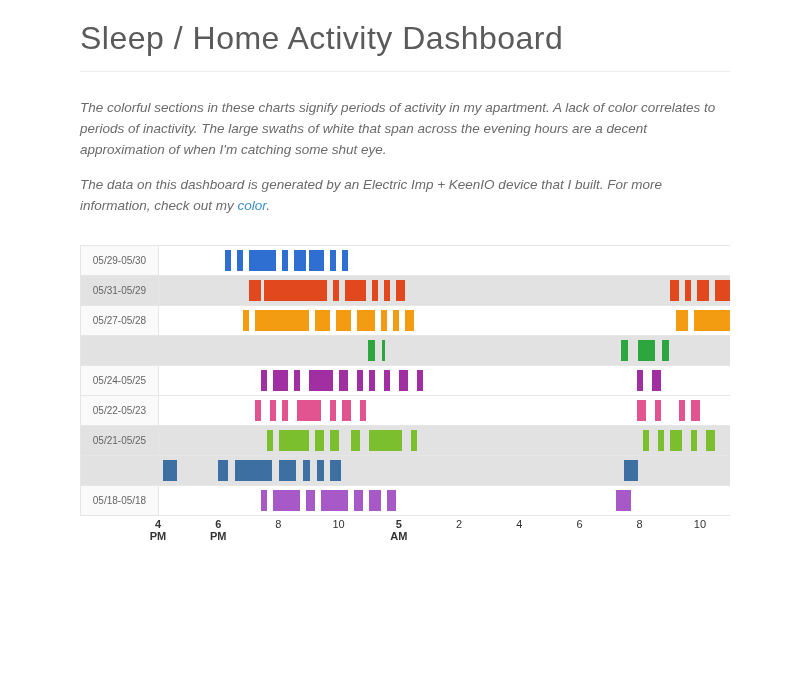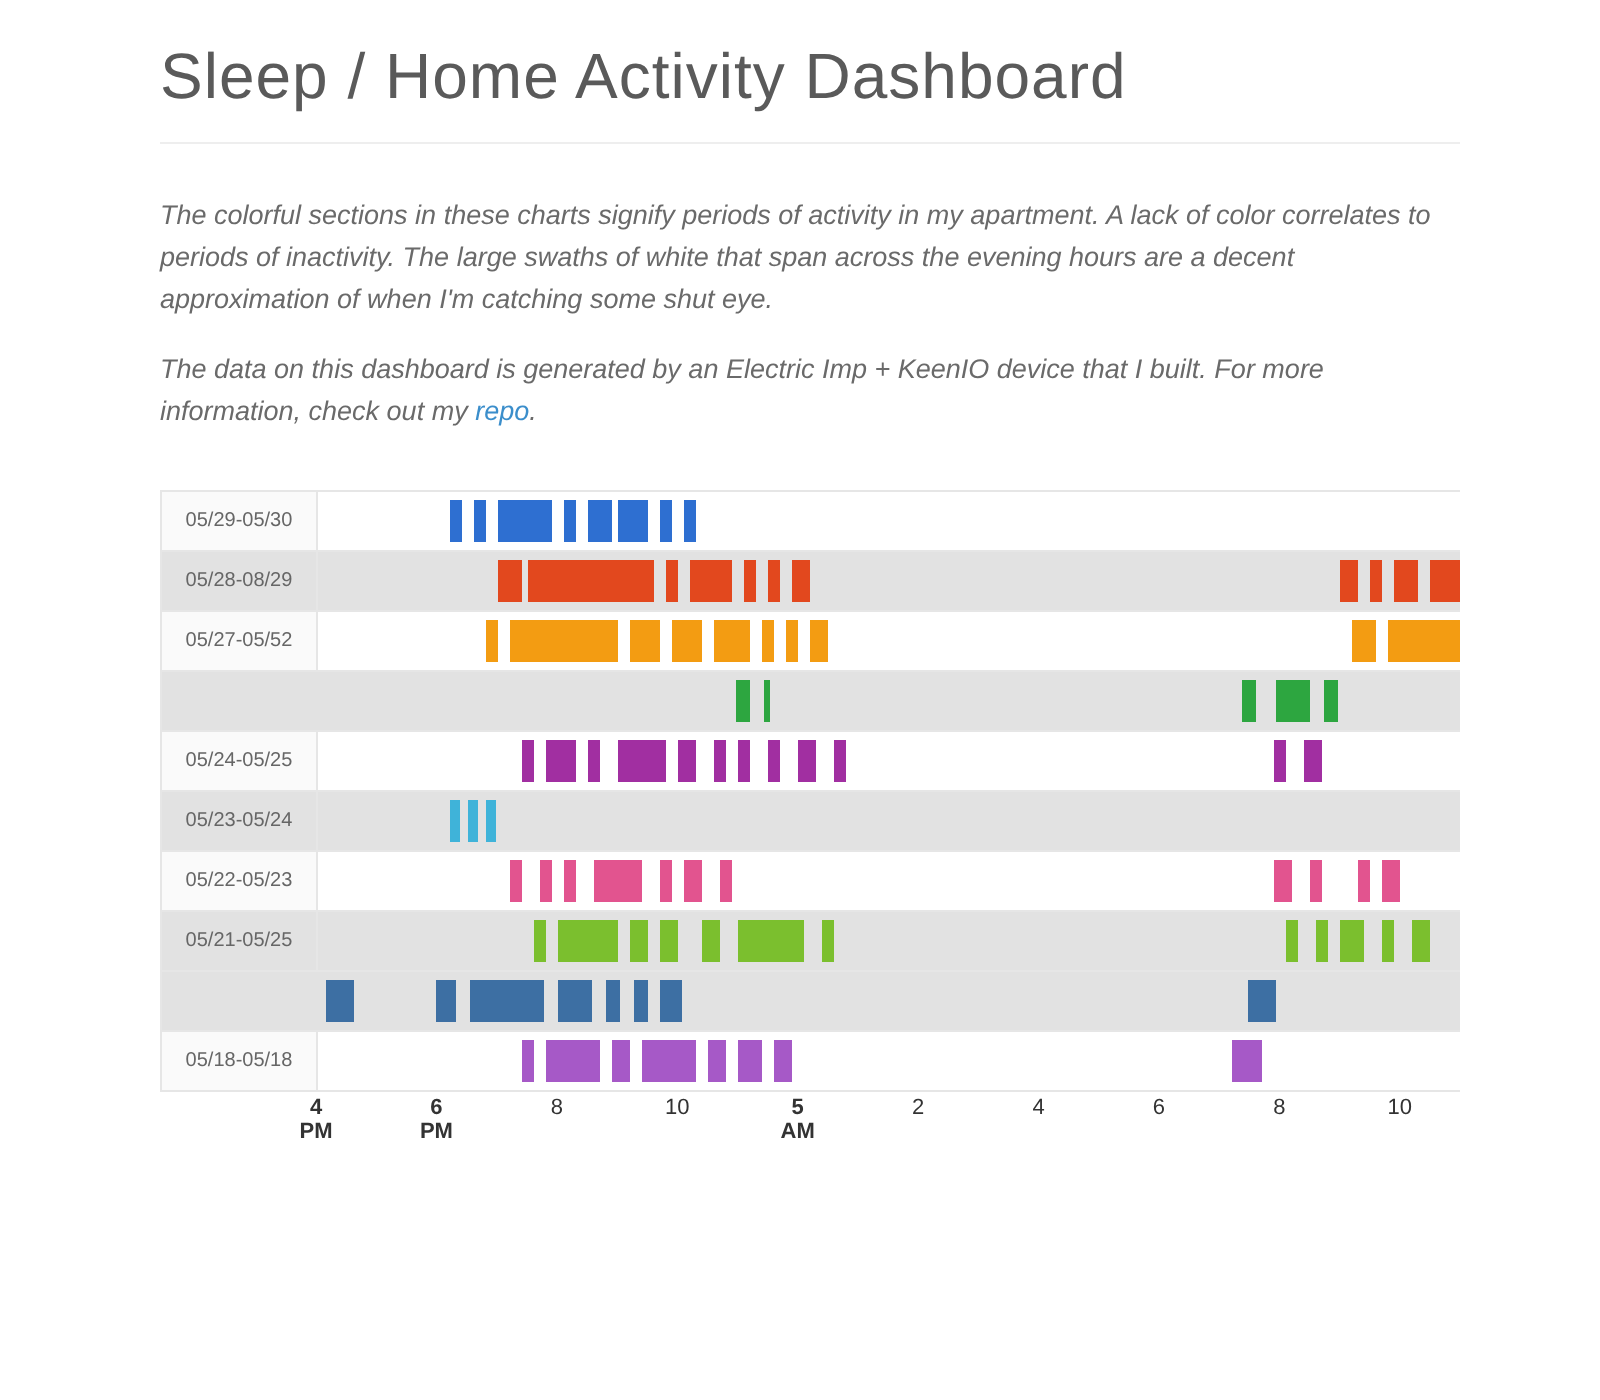--- a/index.html
+++ b/index.html
@@ -78,55 +78,55 @@
   }
   .tick.bold { font-weight: 700; }
 </style>
 </head>
 <body>
 
 <h1>Sleep / Home Activity Dashboard</h1>
 
 <p class="intro">The colorful sections in these charts signify periods of activity in my apartment. A lack of color correlates to periods of inactivity. The large swaths of white that span across the evening hours are a decent approximation of when I'm catching some shut eye.</p>
 <p class="intro">
-  <span>The data on this dashboard is generated by an Electric Imp + KeenIO device that I built. For more information, check out my </span><a href="#">repo</a><span>.</span>
+  <span>The data on this dashboard is generated by an Electric Imp + KeenIO device that I built. For more information, check out my </span><a href="#">color</a><span>.</span>
 </p>
 
 <div class="chart" id="chart">
     <div class="row">
       <div class="rowlabel">05/29-05/30</div>
       <div class="track">
         <div class="seg" style="left: 11.5789%; width: 1.05263%; background: rgb(46, 111, 209);"></div>
         <div class="seg" style="left: 13.6842%; width: 1.05263%; background: rgb(46, 111, 209);"></div>
         <div class="seg" style="left: 15.7895%; width: 4.73684%; background: rgb(46, 111, 209);"></div>
         <div class="seg" style="left: 21.5789%; width: 1.05263%; background: rgb(46, 111, 209);"></div>
         <div class="seg" style="left: 23.6842%; width: 2.10526%; background: rgb(46, 111, 209);"></div>
         <div class="seg" style="left: 26.3158%; width: 2.63158%; background: rgb(46, 111, 209);"></div>
         <div class="seg" style="left: 30%; width: 1.05263%; background: rgb(46, 111, 209);"></div>
         <div class="seg" style="left: 32.1053%; width: 1.05263%; background: rgb(46, 111, 209);"></div>
       </div>
     </div>
     <div class="row alt">
-      <div class="rowlabel">05/28-08/29</div>
+      <div class="rowlabel">05/31-05/29</div>
       <div class="track">
         <div class="seg" style="left: 15.7895%; width: 2.10526%; background: rgb(226, 72, 30);"></div>
         <div class="seg" style="left: 18.4211%; width: 11.0526%; background: rgb(226, 72, 30);"></div>
         <div class="seg" style="left: 30.5263%; width: 1.05263%; background: rgb(226, 72, 30);"></div>
         <div class="seg" style="left: 32.6316%; width: 3.68421%; background: rgb(226, 72, 30);"></div>
         <div class="seg" style="left: 37.3684%; width: 1.05263%; background: rgb(226, 72, 30);"></div>
         <div class="seg" style="left: 39.4737%; width: 1.05263%; background: rgb(226, 72, 30);"></div>
         <div class="seg" style="left: 41.5789%; width: 1.57895%; background: rgb(226, 72, 30);"></div>
         <div class="seg" style="left: 89.4737%; width: 1.57895%; background: rgb(226, 72, 30);"></div>
         <div class="seg" style="left: 92.1053%; width: 1.05263%; background: rgb(226, 72, 30);"></div>
         <div class="seg" style="left: 94.2105%; width: 2.10526%; background: rgb(226, 72, 30);"></div>
         <div class="seg" style="left: 97.3684%; width: 2.63158%; background: rgb(226, 72, 30);"></div>
       </div>
     </div>
     <div class="row">
-      <div class="rowlabel">05/27-05/52</div>
+      <div class="rowlabel">05/27-05/28</div>
       <div class="track">
         <div class="seg" style="left: 14.7368%; width: 1.05263%; background: rgb(243, 156, 18);"></div>
         <div class="seg" style="left: 16.8421%; width: 9.47368%; background: rgb(243, 156, 18);"></div>
         <div class="seg" style="left: 27.3684%; width: 2.63158%; background: rgb(243, 156, 18);"></div>
         <div class="seg" style="left: 31.0526%; width: 2.63158%; background: rgb(243, 156, 18);"></div>
         <div class="seg" style="left: 34.7368%; width: 3.15789%; background: rgb(243, 156, 18);"></div>
         <div class="seg" style="left: 38.9474%; width: 1.05263%; background: rgb(243, 156, 18);"></div>
         <div class="seg" style="left: 41.0526%; width: 1.05263%; background: rgb(243, 156, 18);"></div>
         <div class="seg" style="left: 43.1579%; width: 1.57895%; background: rgb(243, 156, 18);"></div>
         <div class="seg" style="left: 90.5263%; width: 2.10526%; background: rgb(243, 156, 18);"></div>
@@ -150,28 +150,20 @@
         <div class="seg" style="left: 23.6842%; width: 1.05263%; background: rgb(161, 47, 161);"></div>
         <div class="seg" style="left: 26.3158%; width: 4.21053%; background: rgb(161, 47, 161);"></div>
         <div class="seg" style="left: 31.5789%; width: 1.57895%; background: rgb(161, 47, 161);"></div>
         <div class="seg" style="left: 34.7368%; width: 1.05263%; background: rgb(161, 47, 161);"></div>
         <div class="seg" style="left: 36.8421%; width: 1.05263%; background: rgb(161, 47, 161);"></div>
         <div class="seg" style="left: 39.4737%; width: 1.05263%; background: rgb(161, 47, 161);"></div>
         <div class="seg" style="left: 42.1053%; width: 1.57895%; background: rgb(161, 47, 161);"></div>
         <div class="seg" style="left: 45.2632%; width: 1.05263%; background: rgb(161, 47, 161);"></div>
         <div class="seg" style="left: 83.6842%; width: 1.05263%; background: rgb(161, 47, 161);"></div>
         <div class="seg" style="left: 86.3158%; width: 1.57895%; background: rgb(161, 47, 161);"></div>
-      </div>
-    </div>
-    <div class="row alt">
-      <div class="rowlabel">05/23-05/24</div>
-      <div class="track">
-        <div class="seg" style="left: 11.5789%; width: 0.789474%; background: rgb(63, 179, 217);"></div>
-        <div class="seg" style="left: 13.1579%; width: 0.789474%; background: rgb(63, 179, 217);"></div>
-        <div class="seg" style="left: 14.7368%; width: 0.789474%; background: rgb(63, 179, 217);"></div>
       </div>
     </div>
     <div class="row">
       <div class="rowlabel">05/22-05/23</div>
       <div class="track">
         <div class="seg" style="left: 16.8421%; width: 1.05263%; background: rgb(226, 84, 143);"></div>
         <div class="seg" style="left: 19.4737%; width: 1.05263%; background: rgb(226, 84, 143);"></div>
         <div class="seg" style="left: 21.5789%; width: 1.05263%; background: rgb(226, 84, 143);"></div>
         <div class="seg" style="left: 24.2105%; width: 4.21053%; background: rgb(226, 84, 143);"></div>
         <div class="seg" style="left: 30%; width: 1.05263%; background: rgb(226, 84, 143);"></div>

